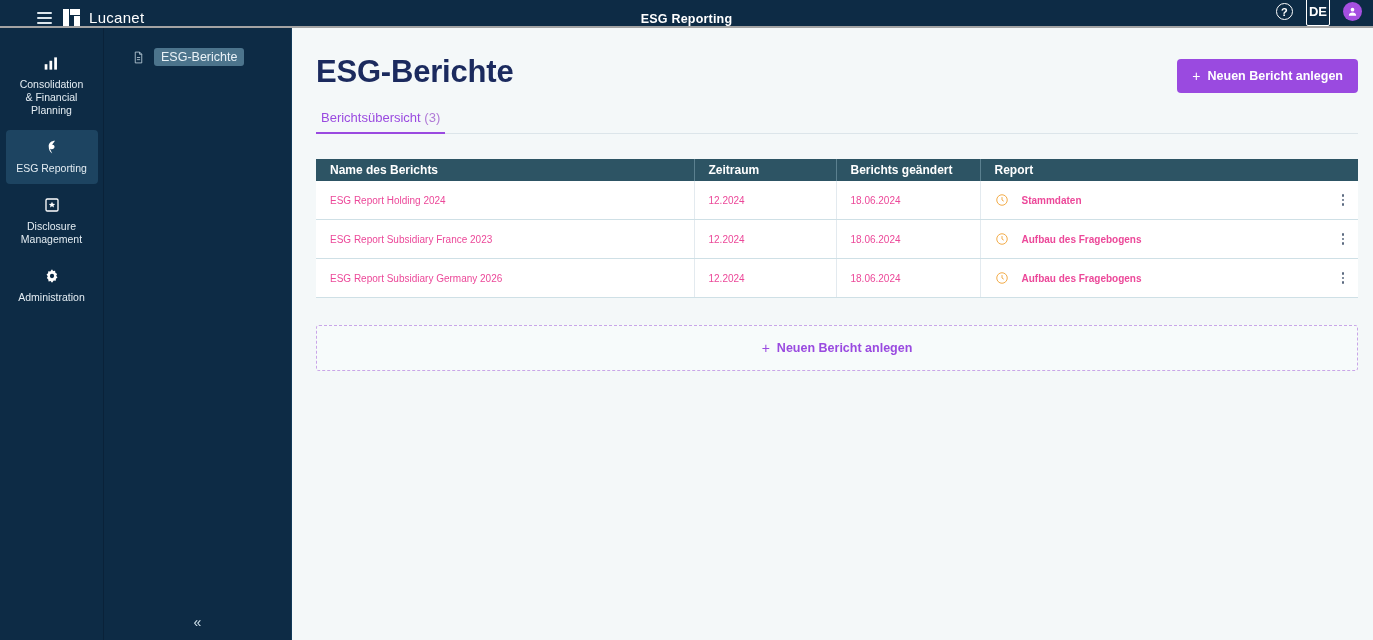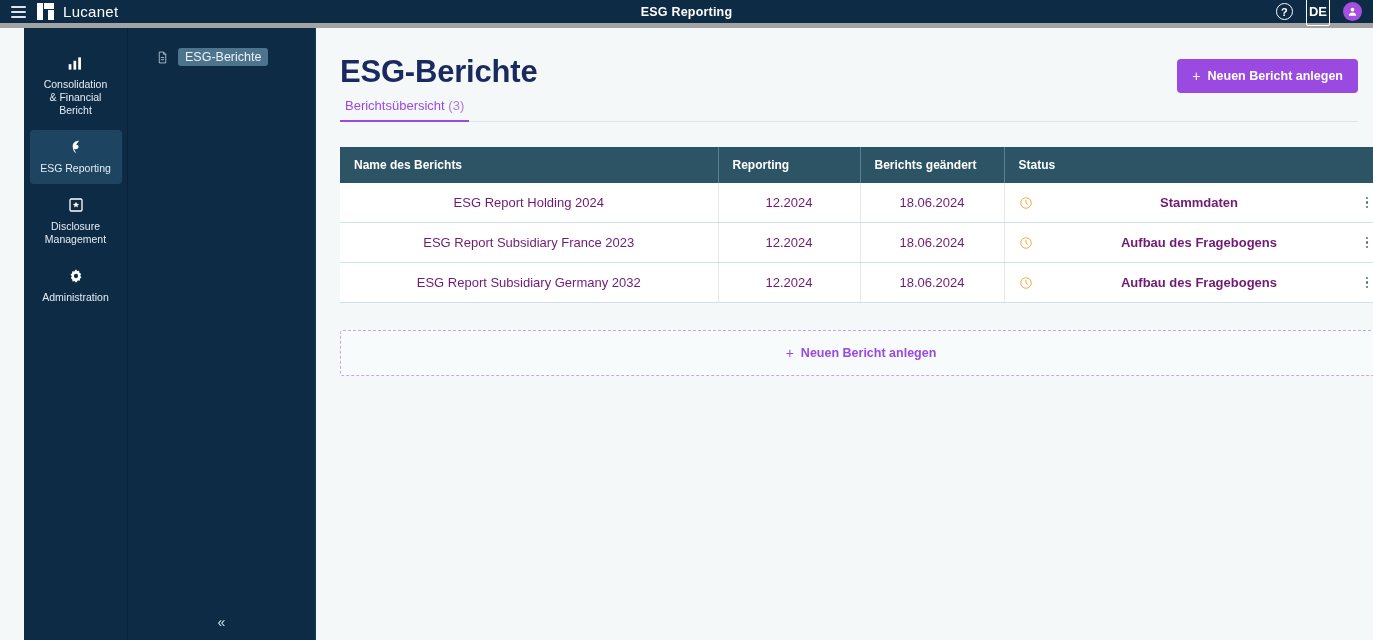--- a/index.html
+++ b/index.html
@@ -8,23 +8,24 @@
     font-family: "Liberation Sans", sans-serif;
     background: #f4f8f9;
     overflow: hidden;
   }
   .app { width: 1373px; height: 640px; display: flex; flex-direction: column; }
 
   
   .topbar {
     height: 28px; flex: 0 0 28px;
     background: #0d2b45;
-    display: flex; align-items: center;
+    display: flex; align-items: flex-end;
     position: relative;
-    border-bottom: 5px solid #a3a3a3;
+    border-bottom: 2px solid #a3a3a3;
+    padding-left: 26px;
   }
   .topbar-left { display: flex; align-items: center; gap: 11px; padding-left: 11px; }
   .hamburger { width: 15px; height: 12px; display: flex; flex-direction: column; justify-content: space-between; cursor: pointer; }
   .hamburger i { display: block; height: 2px; background: #dde6ec; border-radius: 1px; }
   .logo-wrap { display: flex; align-items: center; gap: 9px; }
   .logo-mark { width: 17px; height: 17px; position: relative; }
   .logo-mark span { position: absolute; background: #ffffff; }
   .logo-mark .s1 { left: 0; top: 0; width: 6px; height: 17px; }
   .logo-mark .s2 { left: 7px; top: 0; width: 10px; height: 6px; }
   .logo-mark .s3 { left: 11px; top: 7px; width: 6px; height: 10px; }
@@ -45,21 +46,20 @@
   
   .body { flex: 1; display: flex; min-height: 0; }
 
   
   .rail {
     width: 104px; flex: 0 0 104px;
     background: #0d2b45;
     padding-top: 18px;
     display: flex; flex-direction: column; align-items: center; gap: 4px;
     border-right: 1px solid #0a2239;
-    margin-left: 24px;
   }
   .rail-item {
     width: 92px; padding: 8px 3px 9px; border-radius: 4px;
     display: flex; flex-direction: column; align-items: center; gap: 6px;
     cursor: pointer; text-align: center;
   }
   .rail-item.active { background: #1d4461; }
   .rail-icon { height: 18px; display: flex; align-items: center; justify-content: center; }
   .rail-icon svg { fill: #ffffff; }
   .rail-label { color: #e4edf3; font-size: 10.5px; line-height: 13px; }
@@ -100,47 +100,46 @@
   .btn-primary {
     margin-left: auto; margin-top: 5px;
     background: #9a4ae0; color: #ffffff; border: none; border-radius: 4px;
     font-family: inherit; font-size: 12.5px; font-weight: bold;
     padding: 9px 15px; cursor: pointer;
     display: flex; align-items: center; gap: 7px;
   }
   .btn-primary .plus { font-size: 14px; font-weight: normal; }
 
   .tabs {
-    display: flex; gap: 3px; margin-top: 0;
+    display: flex; gap: 3px; margin-top: 12px;
     border-bottom: 1px solid #dce5ea;
   }
   .tab {
     font-size: 13px; padding: 5px 5px 7px; cursor: pointer; color: #6b7a85;
     border-bottom: 2.5px solid transparent; margin-bottom: -1px;
   }
   .tab.active { color: #9a4ae0; border-bottom-color: #9a4ae0; }
   .tab .cnt { color: #b07ad6; }
   .tab.active .cnt { color: #b07ad6; }
   .tab:not(.active) .cnt { color: #6b7a85; }
 
   
   .table-wrap { margin-top: 25px; width: 1042px; }
   table { width: 100%; border-collapse: collapse; table-layout: fixed; }
   thead th {
     background: #2d5464; color: #ffffff;
     font-size: 12px; font-weight: bold; text-align: left;
-    padding: 11px 14px; border-right: 1px solid #5b808f;
+    padding: 4px 14px; border-right: 1px solid #5b808f;
   }
   thead th:last-child { border-right: none; }
   tbody td {
-    background: #ffffff; color: #701a75; font-size: 13px;
+    background: #ffffff; color: #ec4899; font-size: 10px;
     padding: 12px 14px;
     border-bottom: 1px solid #cfe0e6;
     border-right: 1px solid #e3eaef;
-    text-align: center;
   }
   tbody td:last-child { border-right: none; }
   tbody tr:last-child td { border-bottom: 1px solid #cfe0e6; }
   .col-name { width: 378px; }
   .col-period { width: 142px; }
   .col-mod { width: 144px; }
   .col-status { width: auto; }
   .status-cell { display: flex; align-items: center; gap: 13px; }
   .clock-icon { width: 14px; height: 14px; flex: 0 0 14px; }
   .clock-icon svg { width: 14px; height: 14px; stroke: #f0a030; fill: none; stroke-width: 1.5; }
@@ -199,21 +198,21 @@
         <span class="rail-icon">
           <svg width="17" height="15" viewBox="0 0 24 22">
               <rect x="2" y="12" width="4" height="8"></rect>
               <rect x="9" y="7" width="4" height="13"></rect>
               <rect x="16" y="2" width="4" height="18"></rect>
             </svg>
         </span>
         <span class="rail-label">
           <span>Consolidation</span><br>
           <span>&amp; Financial</span><br>
-          <span>Bericht</span>
+          <span>Planning</span>
         </span>
       </div>
 
       <div class="rail-item active">
         <span class="rail-icon">
           <svg width="17" height="18" viewBox="0 0 24 24">
               <path d="M17 3c-5 0-9 3-9 7.5 0 2.6 1.8 4.5 4.3 4.5 2.3 0 4-1.5 4-3.4 0-1.6-1.2-2.7-2.7-2.7-1.2 0-2.1.8-2.1 1.8M8 10.5C8 16 10 19 13 21"></path>
             </svg>
         </span>
         <span class="rail-label">ESG Reporting</span>
@@ -276,23 +275,23 @@
           <span>Berichtsübersicht</span>
           <span class="cnt">(3)</span>
         </div>
       </div>
 
       <div class="table-wrap">
         <table>
           <thead>
             <tr>
               <th class="col-name">Name des Berichts</th>
-              <th class="col-period">Reporting</th>
+              <th class="col-period">Zeitraum</th>
               <th class="col-mod">Berichts geändert</th>
-              <th class="col-status">Status</th>
+              <th class="col-status">Report</th>
             </tr>
           </thead>
           <tbody>
 
             <tr>
               <td>ESG Report Holding 2024</td>
               <td>12.2024</td>
               <td>18.06.2024</td>
               <td>
                 <div class="status-cell">
@@ -328,21 +327,21 @@
                   <span class="kebab">
                       <i></i>
                       <i></i>
                       <i></i>
                     </span>
                 </div>
               </td>
             </tr>
 
             <tr>
-              <td>ESG Report Subsidiary Germany 2032</td>
+              <td>ESG Report Subsidiary Germany 2026</td>
               <td>12.2024</td>
               <td>18.06.2024</td>
               <td>
                 <div class="status-cell">
                   <span class="clock-icon">
                     <svg viewBox="0 0 24 24">
                         <circle cx="12" cy="12" r="9"></circle>
                         <path d="M12 7v5l3 2"></path>
                       </svg>
                   </span>

